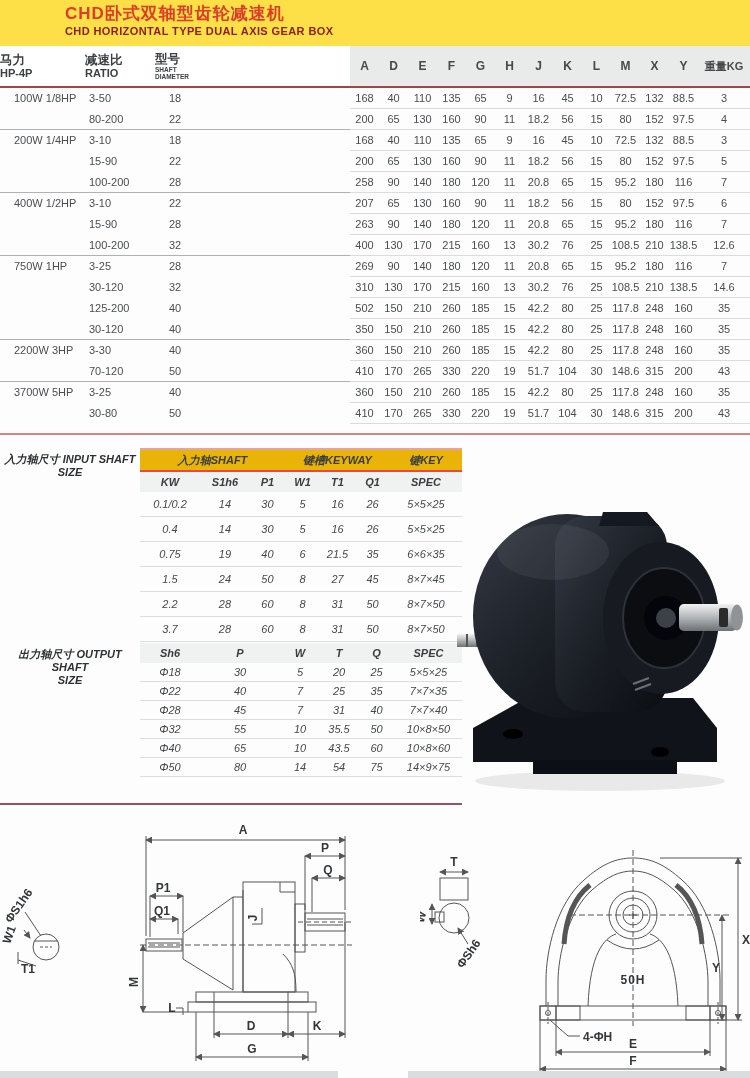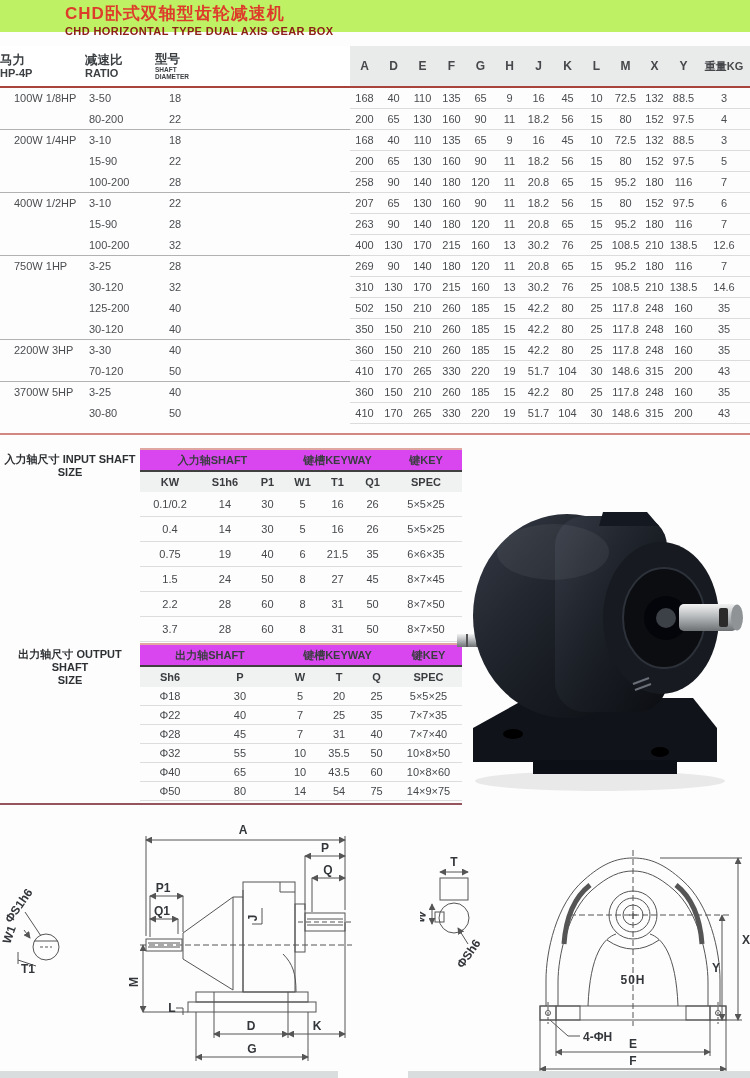--- a/index.html
+++ b/index.html
@@ -1,20 +1,20 @@
 <!DOCTYPE html>
 <html><head>
 <meta charset="utf-8">
 <style>
   html,body{margin:0;padding:0;background:#ffffff;}
   .page{position:relative;width:750px;height:1078px;background:#fdfdfd;overflow:hidden;
         font-family:"Liberation Sans",sans-serif;color:#3c4043;}
 
   
-  .top-band{position:absolute;left:0;top:0;width:750px;height:32px;background:#bef264;}
+  .top-band{position:absolute;left:0;top:0;width:750px;height:46px;background:#fde047;}
   .title-cn{position:absolute;left:65px;top:2px;font-size:17px;font-weight:bold;color:#de3c2b;letter-spacing:1px;}
   .title-en{position:absolute;left:65px;top:25px;font-size:11px;font-weight:bold;color:#8c2016;letter-spacing:.4px;}
 
   
   table.mt{position:absolute;left:0;top:46px;width:750px;border-collapse:collapse;table-layout:fixed;font-size:11px;}
   .mt thead th{height:40px;font-weight:bold;border-bottom:2px solid #a8443c;vertical-align:middle;padding:0;}
   .h-hp,.h-ratio,.h-shaft,.h-gap{background:#fff;text-align:left;}
   .h-hp{padding-left:8px;}.h-ratio{padding-left:4px;}.h-shaft{padding-left:10px;}
   .h-dim,.h-wt{background:#e9ebea;text-align:center;font-size:12px;color:#46484b;}
   .h-wt{font-size:11px;margin-left:47px;}
@@ -26,27 +26,27 @@
   .mt td.c-ratio{text-align:left;padding-left:4px;}
   .mt td.c-shaft{text-align:left;padding-left:14px;}
   .mt td.c-dim,.mt td.c-wt{border-bottom:1px solid #dcdcdc;}
   .mt tbody tr.grp td{border-top:1px solid #b2b2b2;}
   .mt tbody tr:first-child td{border-top:none;}
 
   .divider1{position:absolute;left:0;top:433px;width:750px;height:2px;background:#d08880;}
   .divider2{position:absolute;left:0;top:803px;width:462px;height:2px;background:#96555c;}
 
   
-  .sec{position:absolute;display:flex;align-items:flex-start;}
+  .sec{position:absolute;display:flex;align-items:flex-start;font-style:italic;}
   .sec-in{left:0;top:448px;width:462px;}
   .sec-out{left:0;top:643px;width:462px;}
   .sec-label{width:140px;padding-top:5px;font-weight:bold;font-size:11px;color:#2e3134;text-align:center;line-height:13px;}
   table.st{width:322px;border-collapse:collapse;table-layout:fixed;font-size:11px;}
   .st th{padding:0;font-weight:bold;color:#3a3d40;}
-  .st tr.g-row th{background:#d946ef;height:20px;border-top:2px solid #e0a7a2;border-bottom:2px solid #404040;}
+  .st tr.g-row th{background:#eab308;height:20px;border-top:2px solid #e0a7a2;border-bottom:2px solid #ef4444;}
   .st tr.c-row th{background:#f0f2f1;height:20px;}
   .st td{padding:0;text-align:center;border-bottom:1px solid #dddddd;color:#45484b;}
   .st-in td{height:24px;}
   .st-out td{height:18px;}
 
   
   .photo{position:absolute;left:455px;top:476px;width:295px;height:330px;}
   .drawings{position:absolute;left:0;top:812px;width:750px;height:262px;display:flex;}
   .drw text{font-family:"Liberation Sans",sans-serif;font-size:12px;font-weight:bold;fill:#33363a;}
   .bstrip{position:absolute;top:1071px;height:7px;background:#d9dddd;}
@@ -525,25 +525,20 @@
     <table class="st st-out">
       <colgroup>
         <col style="width:60px">
           <col style="width:80px">
           <col style="width:40px">
           <col style="width:38px">
         <col style="width:37px">
           <col style="width:67px">
       </colgroup>
       <thead>
-        <tr class="g-row" id="out-grp">
-            <th colspan="2">出力轴SHAFT</th>
-            <th colspan="3">键槽KEYWAY</th>
-            <th colspan="1">键KEY</th>
-          </tr>
         <tr class="c-row" id="out-cols">
             <th>Sh6</th>
             <th>P</th>
             <th>W</th>
             <th>T</th>
             <th>Q</th>
             <th>SPEC</th>
           </tr>
       </thead>
       <tbody id="out-body">

